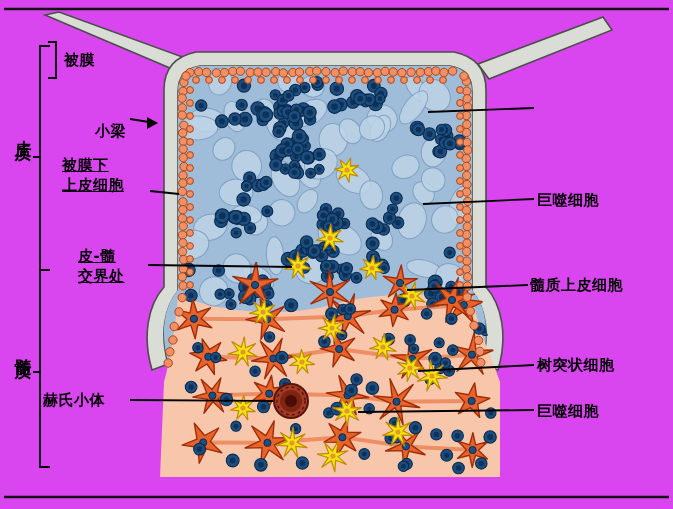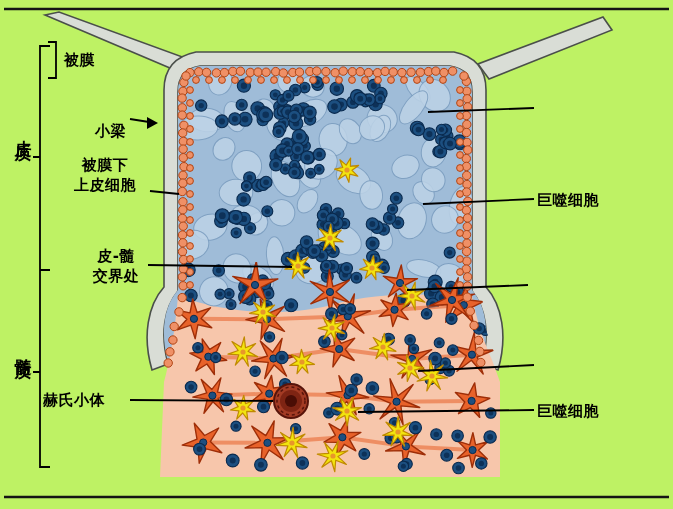--- a/index.html
+++ b/index.html
@@ -1,29 +1,29 @@
 <!DOCTYPE html>
 <html><head>
 <meta charset="utf-8">
 <style>
   html,body{margin:0;padding:0;background:#fff;}
   .stage{
-    position:relative;width:673px;height:509px;background:#bef264;overflow:hidden;
+    position:relative;width:673px;height:509px;background:#d946ef;overflow:hidden;
     font-family:"DejaVu Sans","Liberation Sans",sans-serif;
   }
   .stage svg{position:absolute;left:0;top:0;}
   .lbl{
     position:absolute;color:#000;font-size:15px;font-weight:bold;
     line-height:1.32;white-space:pre-line;letter-spacing:.5px;
   }
   .v{
     writing-mode:vertical-rl;text-orientation:upright;
     font-size:17px;letter-spacing:4px;
   }
-  .ctr{text-align:center;}
+  .ctr{text-align:left;text-decoration:underline;}
 </style>
 </head>
 <body>
 
 <div class="stage">
 
   <svg id="diagram" width="673" height="509" viewBox="0 0 673 509">
 
     <defs>
       <clipPath id="cortexClip">
@@ -839,14 +839,16 @@
   <div class="lbl v" style="left:12px;top:126px">皮质</div>
   <div class="lbl" style="left:95px;top:122px">小梁</div>
   <div class="lbl ctr" style="left:62px;top:156px;width:86px">被膜下
 上皮细胞</div>
   <div class="lbl ctr" style="left:78px;top:247px;width:76px">皮-髓
 交界处</div>
   <div class="lbl v" style="left:12px;top:344px">髓质</div>
   <div class="lbl" style="left:43px;top:391px">赫氏小体</div>
 
   <div class="lbl" style="left:537px;top:191px">巨噬细胞</div>
+  <div class="lbl" style="left:530px;top:276px">髓质上皮细胞</div>
+  <div class="lbl" style="left:537px;top:356px">树突状细胞</div>
   <div class="lbl" style="left:537px;top:402px">巨噬细胞</div>
 </div>
 
 </body></html>

